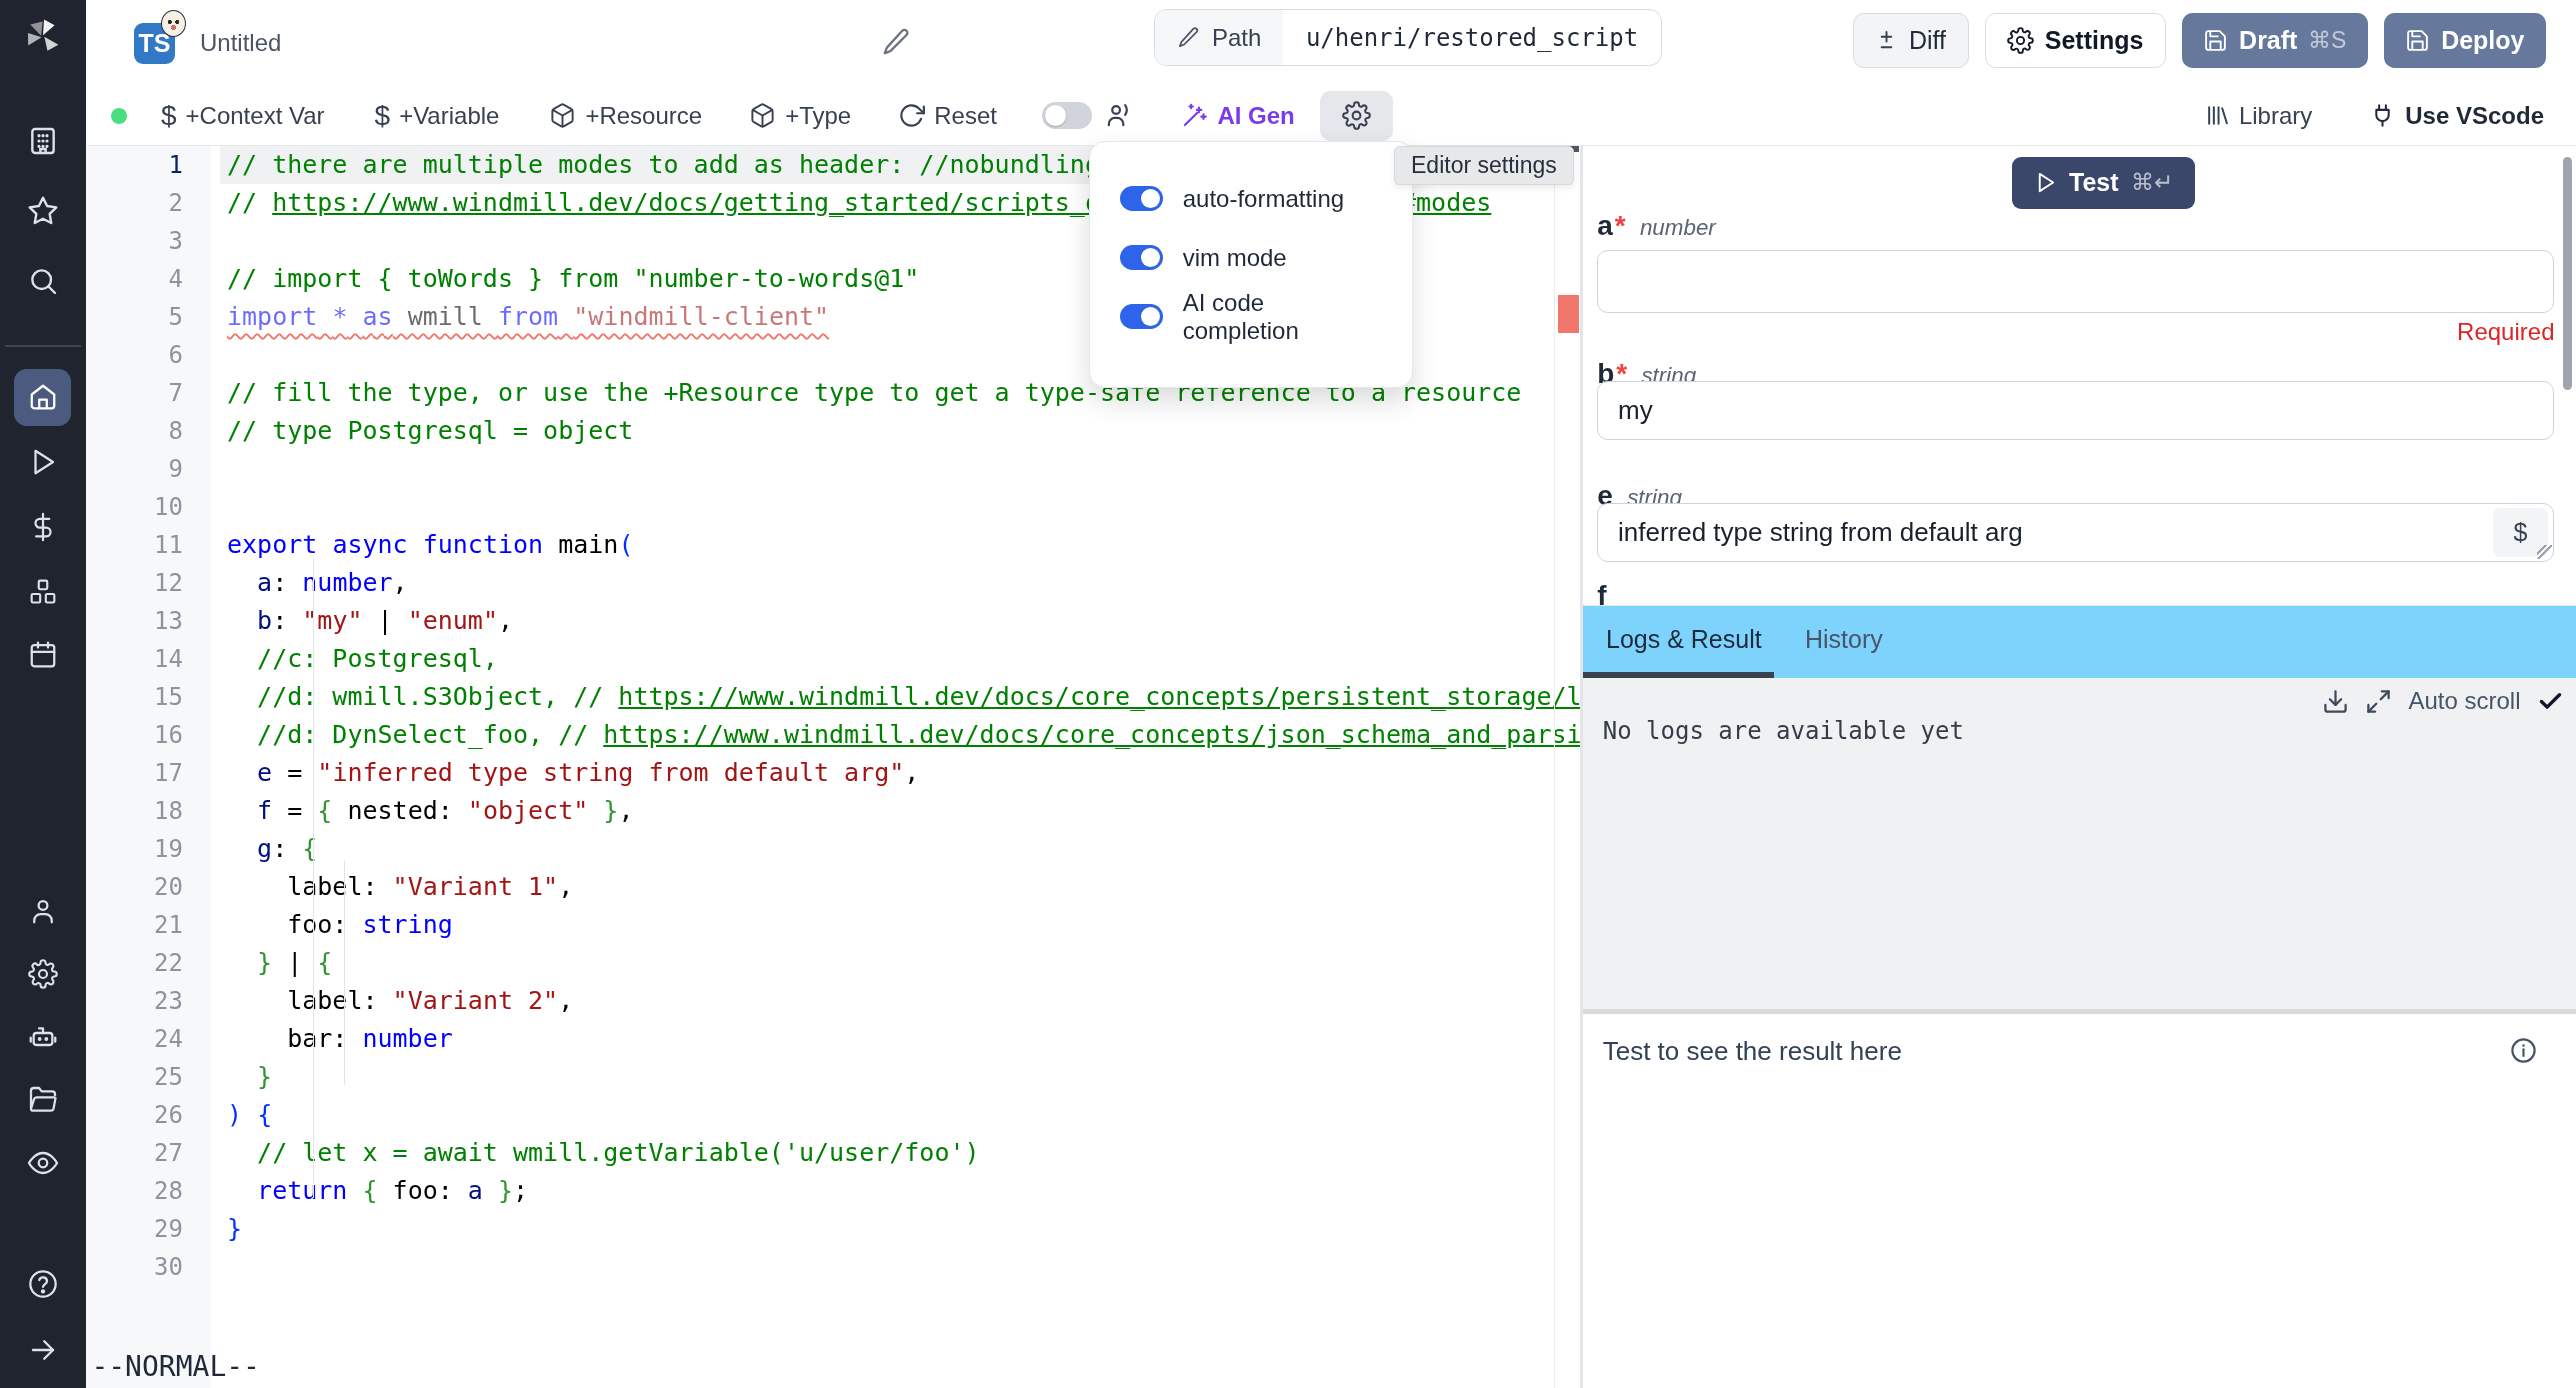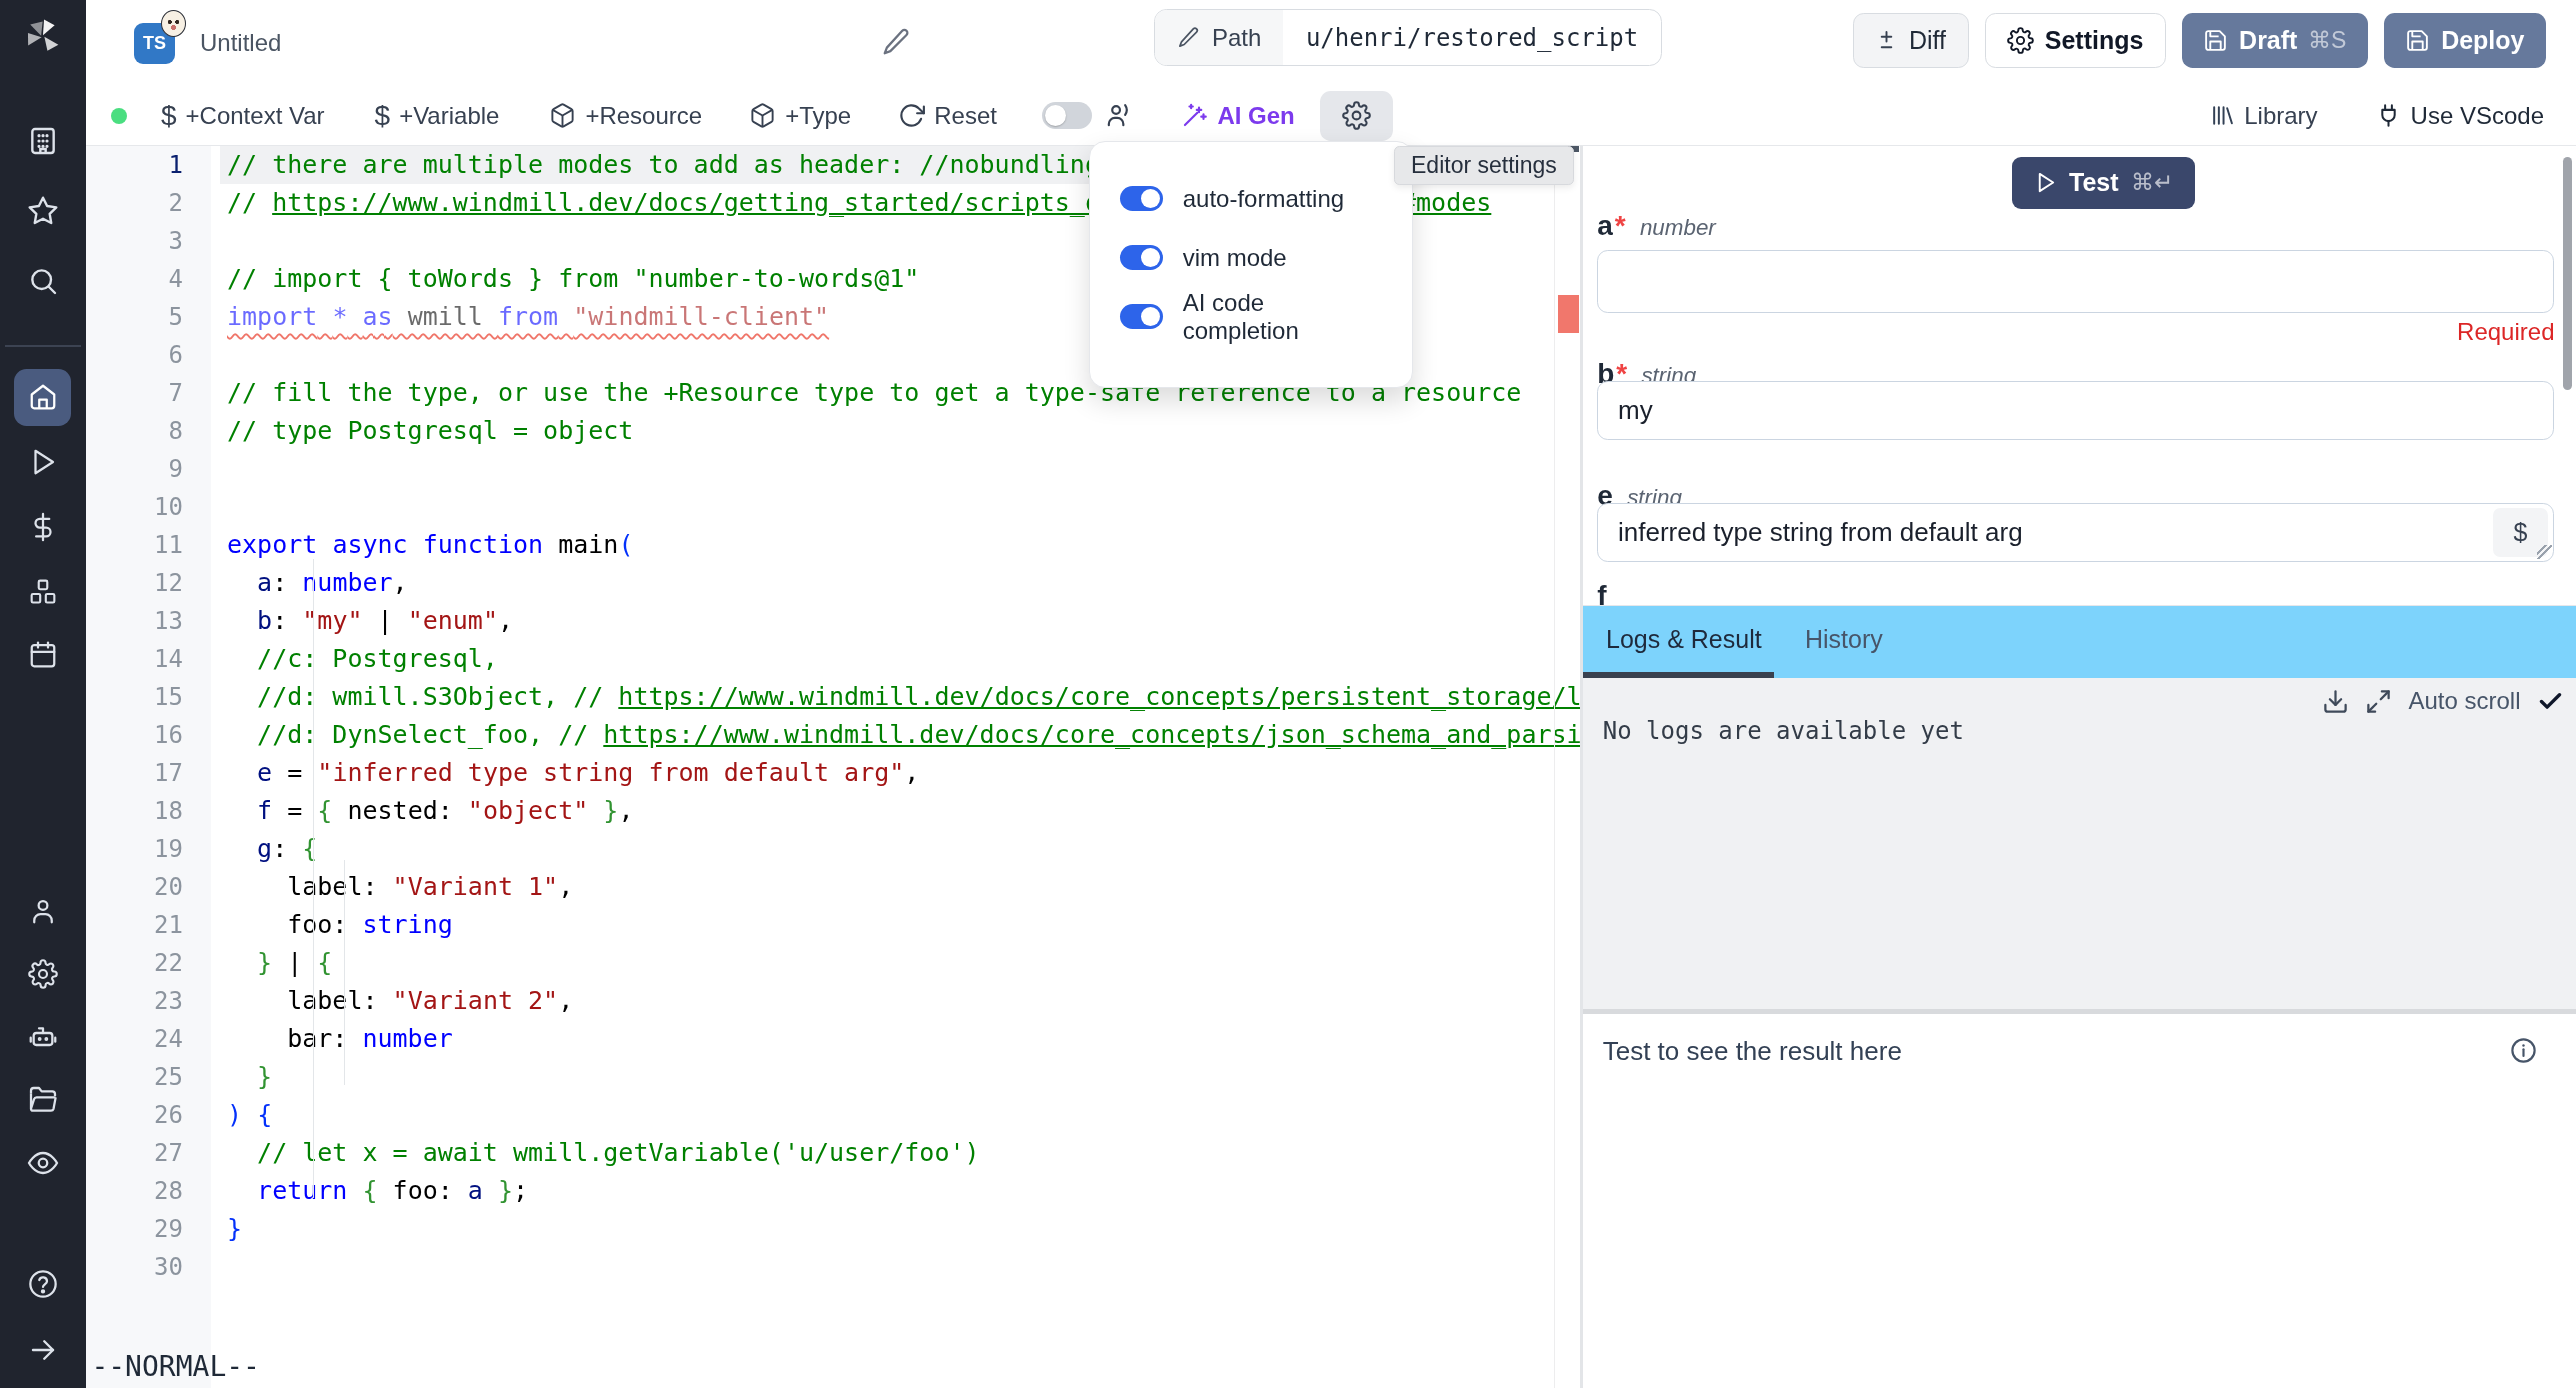--- a/index.html
+++ b/index.html
@@ -11,21 +11,21 @@
   
   .sidebar { position:absolute; left:0; top:0; width:86px; height:1388px; background:#20242e; z-index:40; }
   .sb-logo { position:absolute; top:16px; left:50%; transform:translateX(-50%); }
   .sbi { position:absolute; left:50%; transform:translateX(-50%); color:#dde2ea; cursor:pointer; }
   .sb-div { position:absolute; left:5.4px; right:5.4px; top:345px; height:1.8px; background:#3c4352; }
   .sb-active { position:absolute; left:14.3px; top:369px; width:57px; height:57px; background:#4a5b7f; border-radius:12.5px; }
 
   
   .topbar { position:absolute; left:86px; top:0; width:2490px; height:86px; background:#fff; }
   .tb-left { position:absolute; left:48px; top:0; height:86px; display:flex; align-items:center; }
-  .ts-badge { position:relative; width:41px; height:41px; background:#3178c6; border-radius:9px; color:#fff; font-weight:bold; font-size:18px; display:flex; align-items:center; justify-content:center; }
+  .ts-badge { position:relative; width:41px; height:41px; background:#3178c6; border-radius:9px; color:#fff; font-weight:bold; font-size:25px; display:flex; align-items:center; justify-content:center; }
   .egg { position:absolute; right:-10.7px; top:-12.5px; width:25px; height:27px; border-radius:50%; background:#f7f0e4; border:1.8px solid #2b2f38;
          background-image:radial-gradient(circle at 34% 44%, #31261f 9%, transparent 11%), radial-gradient(circle at 66% 44%, #31261f 9%, transparent 11%), radial-gradient(circle at 50% 66%, #c9706b 12%, transparent 14%), linear-gradient(#f7f0e4,#f7f0e4); }
   .doc-title { margin-left:25px; font-size:24px; color:#4b5563; font-weight:500; }
   .lone-pencil { position:absolute; left:795px; top:27px; color:#6b7280; }
   .path-pill { position:absolute; left:1068px; top:9px; height:57px; display:flex; align-items:stretch; border:1.8px solid #d8dce1; border-radius:12.5px; overflow:hidden; background:#fff; }
   .pill-left { display:flex; align-items:center; gap:12.5px; padding:0 21.5px; background:#f6f7f8; color:#374151; font-size:24px; font-weight:500; }
   .pill-right { display:flex; align-items:center; padding:0 23px; font-family:"DejaVu Sans Mono",monospace; font-size:24px; color:#1f2937; }
   .tb-actions { position:absolute; right:30px; top:12.5px; display:flex; gap:16px; }
   .btn { display:flex; align-items:center; gap:10.7px; height:55px; padding:0 21.5px; border-radius:10.7px; font-size:25px; cursor:pointer; }
   .btn-light { background:#f3f4f6; border:1.8px solid #d8dce1; color:#1f2937; font-weight:500; }
@@ -37,21 +37,21 @@
   .toolbar { position:absolute; left:86px; top:86px; width:2490px; height:60px; background:#fff; border-bottom:1.8px solid #e6e8eb; display:flex; align-items:center; }
   .tool-left { display:flex; align-items:center; padding-left:25px; }
   .tool-item { display:flex; align-items:center; gap:9px; color:#374151; font-size:24px; font-weight:500; cursor:pointer; white-space:nowrap; }
   .dollar { font-size:28px; font-weight:500; }
   .dot { width:16px; height:16px; border-radius:50%; background:#4ade80; }
   .toggle-sm { width:50px; height:27px; border-radius:13.4px; background:#d1d5db; position:relative; cursor:pointer; }
   .toggle-sm .knob { position:absolute; left:2.7px; top:2.7px; width:21.5px; height:21.5px; border-radius:50%; background:#fff; box-shadow:0 0.9px 1.8px rgba(0,0,0,.25); }
   .ai-gen { color:#7c3aed; font-weight:600; }
   .gear-btn { width:73px; height:50px; background:#e5e7eb; border-radius:10.7px; display:flex; align-items:center; justify-content:center; color:#374151; cursor:pointer; }
   .tool-right { margin-left:auto; display:flex; align-items:center; gap:57px; padding-right:32px; }
-  .use-vscode { font-weight:400; color:#1f2937;align-items:center; }
+  .use-vscode { font-weight:700; color:#1f2937;align-items:center; }
   .sp { width:var(--w); flex:none; }
 
   
   .editor { position:absolute; left:86px; top:146px; width:1495px; height:1242px; background:#fff; overflow:hidden; }
   .gutter-bg { position:absolute; left:0; top:0; width:125px; height:100%; background:#f7f8fa; }
   .code-lines { position:absolute; left:0; top:0; width:1468px; }
   .crow { position:relative; height:38px; line-height:38px; white-space:pre; font-family:"DejaVu Sans Mono",monospace; font-size:25px; }
   .crow.cur::before { content:""; position:absolute; left:134px; right:0; top:0; bottom:0; background:#f0f1f3; }
   .ln { position:relative; display:inline-block; width:97px; text-align:right; color:#8c949e; font-size:24px; }
   .crow.cur .ln { color:#0b216f; }

